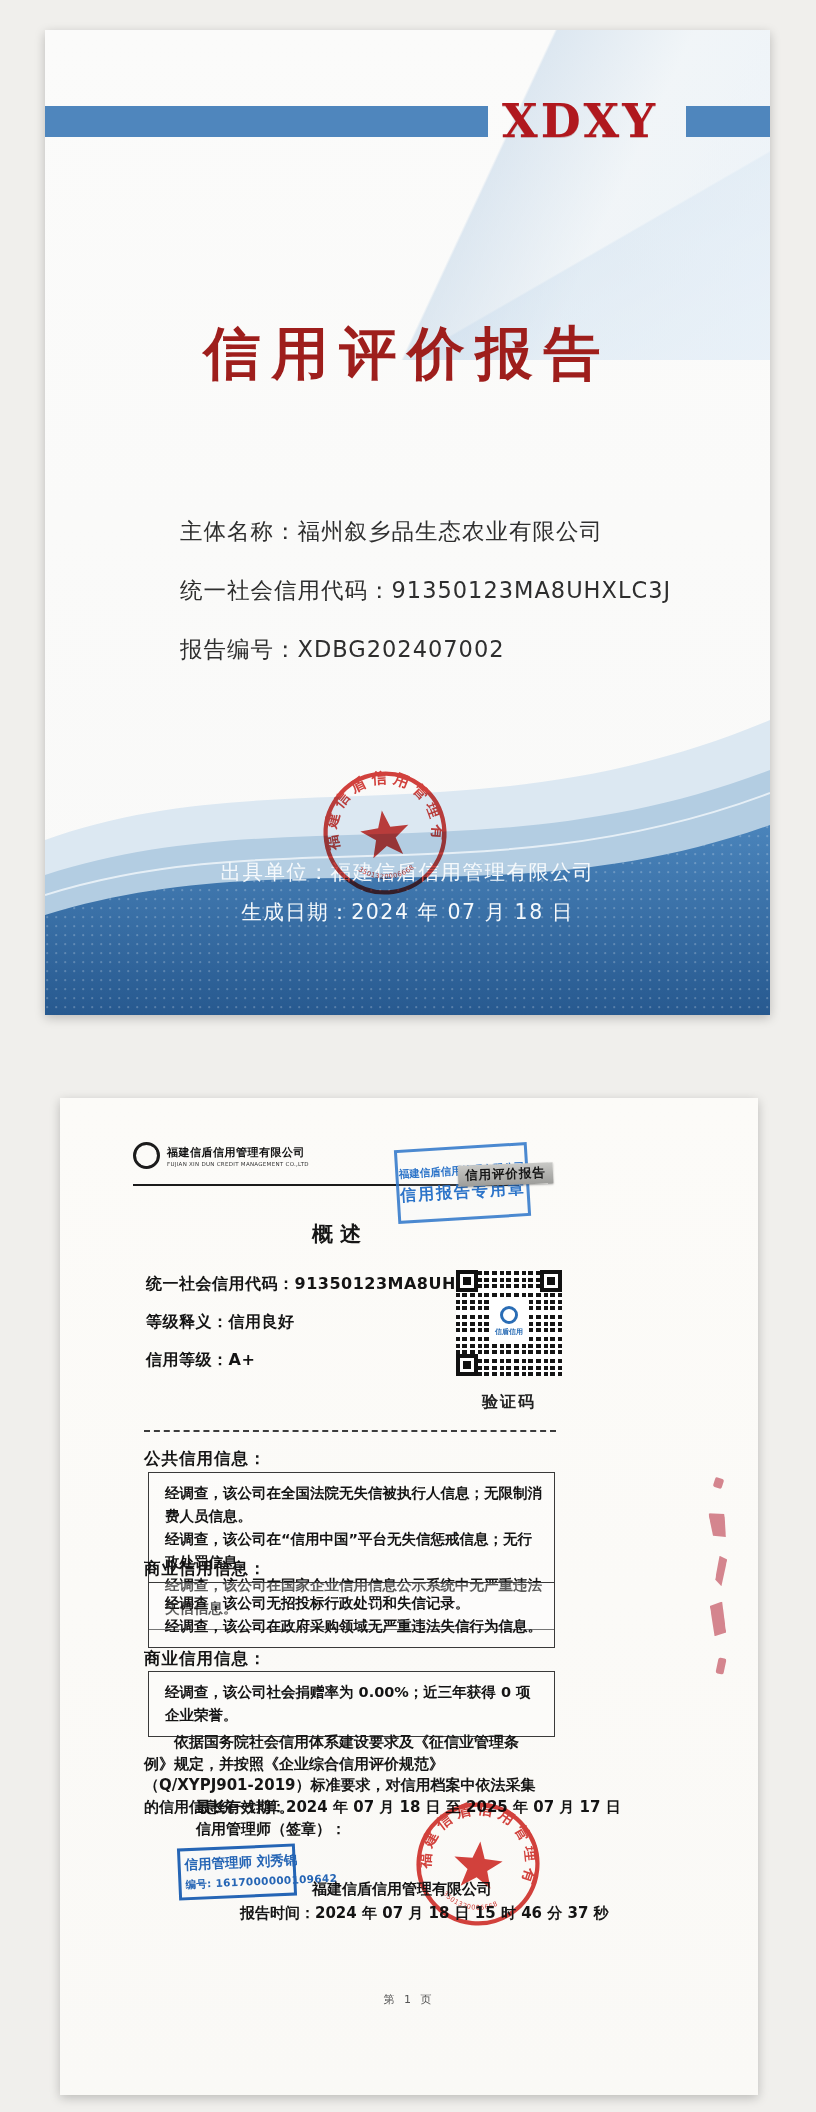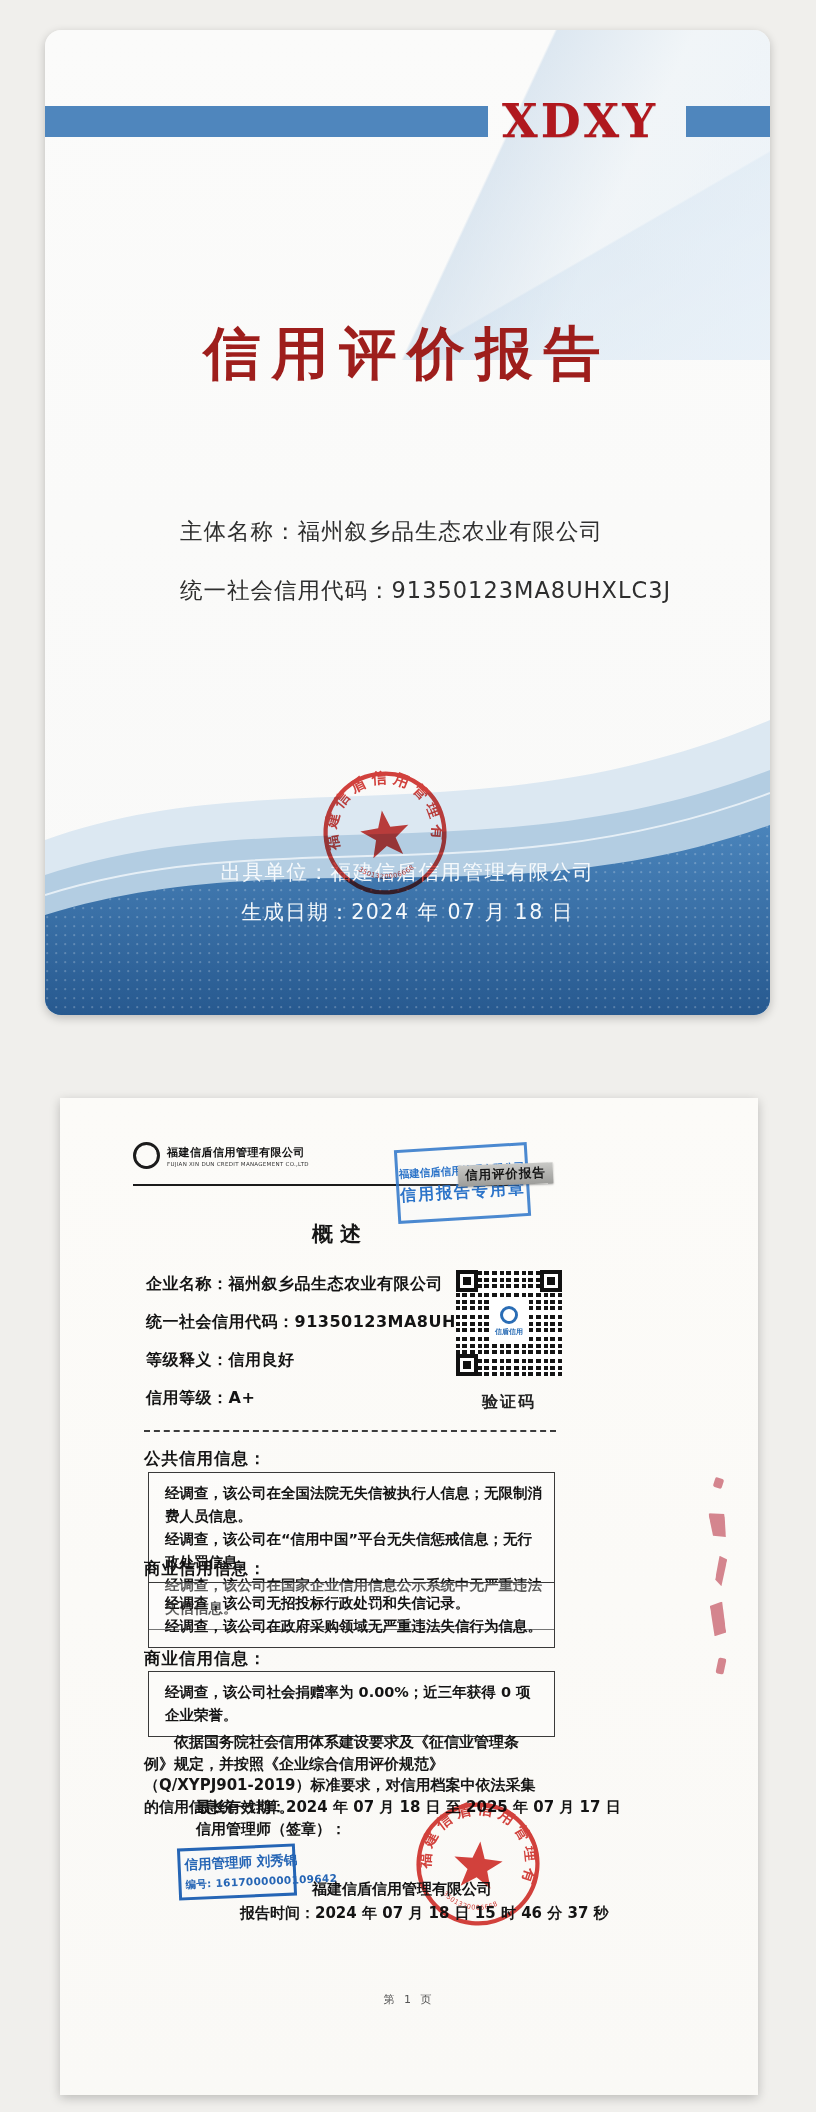--- a/index.html
+++ b/index.html
@@ -3,21 +3,21 @@
 <meta charset="utf-8">
 <style>
   * { margin:0; padding:0; box-sizing:border-box; }
   html,body { width:816px; height:2112px; background:#f0efec; position:relative;
               font-family:"DejaVu Sans", sans-serif; overflow:hidden; }
 
   .page { position:absolute; background:#fcfbf9; box-shadow:0 3px 10px rgba(0,0,0,.22); }
 
   
   #page1 { left:45px; top:30px; width:725px; height:985px; overflow:hidden;
-           background:linear-gradient(180deg,#fbfbfa 0%,#f9f9f8 100%);border-radius:16px; }
+           background:linear-gradient(180deg,#fbfbfa 0%,#f9f9f8 100%); }
   .cover-top-deco { position:absolute; left:0; top:0; width:725px; height:330px;
      background:
        linear-gradient(115deg, rgba(255,255,255,0) 58%, rgba(196,215,233,.55) 58.3%, rgba(222,234,244,.35) 74%, rgba(231,240,248,.75) 100%),
        linear-gradient(150deg, rgba(255,255,255,0) 72%, rgba(205,223,239,.5) 72.3%, rgba(228,238,247,.6) 100%); }
   .cover-band { position:absolute; left:0; top:76px; width:725px; height:31px; display:flex; align-items:center; }
   .band-seg { height:31px; background:#4f86bd; }
   .band-left { width:443px; }
   .band-right { flex:1; margin-left:14px; }
   .brand { font-family:"DejaVu Serif", serif; font-weight:700; font-size:46px; line-height:31px;
            color:#b0181e; letter-spacing:3px; padding:0 14px; text-shadow:0 1px 0 rgba(120,0,0,.25); }
@@ -127,20 +127,23 @@
 
   <div class="cover-title">信用评价报告</div>
 
   <div class="cover-fields">
     <div class="cover-field">
       <span>主体名称：</span><span>福州叙乡品生态农业有限公司</span>
     </div>
     <div class="cover-field">
       <span>统一社会信用代码：</span><span>91350123MA8UHXLC3J</span>
     </div>
+    <div class="cover-field">
+      <span>报告编号：</span><span>XDBG202407002</span>
+    </div>
   </div>
 
   <svg class="cover-waves" viewBox="0 0 725 325" preserveAspectRatio="none">
     <defs>
       <linearGradient id="gDark" x1="0" y1="0" x2="0" y2="1">
         <stop offset="0" stop-color="#4a84bb"></stop>
           <stop offset="1" stop-color="#27598f"></stop>
       </linearGradient>
       <pattern id="dots" width="9" height="9" patternUnits="userSpaceOnUse">
         <circle cx="2.2" cy="2.2" r="1.1" fill="rgba(255,255,255,0.22)"></circle>
@@ -182,23 +185,20 @@
   <div class="corner-stamp">
     <div class="l1">福建信盾信用管理有限公司</div>
     <div class="l2">信用报告专用章</div>
   </div>
   <div class="corner-tag">信用评价报告</div>
 
   <div class="overview-title">概述</div>
 
   <div class="summary">
     <div class="summary-row">
-      <span>企业名称：</span><span>福州叙乡品生态农业有限公司</span>
-    </div>
-    <div class="summary-row">
       <span>统一社会信用代码：</span><span>91350123MA8UHXLC3J</span>
     </div>
     <div class="summary-row">
       <span>等级释义：</span><span>信用良好</span>
     </div>
     <div class="summary-row">
       <span>信用等级：</span><span>A+</span>
     </div>
   </div>
 

